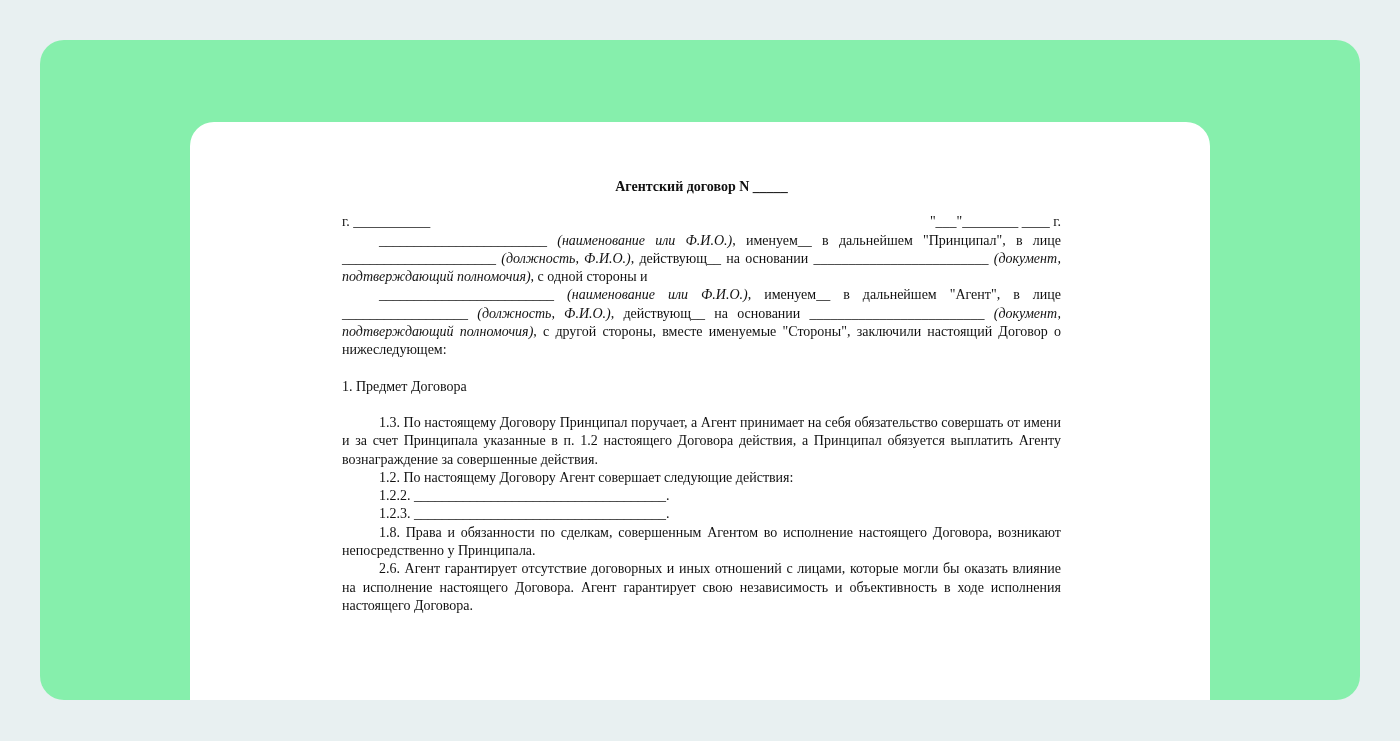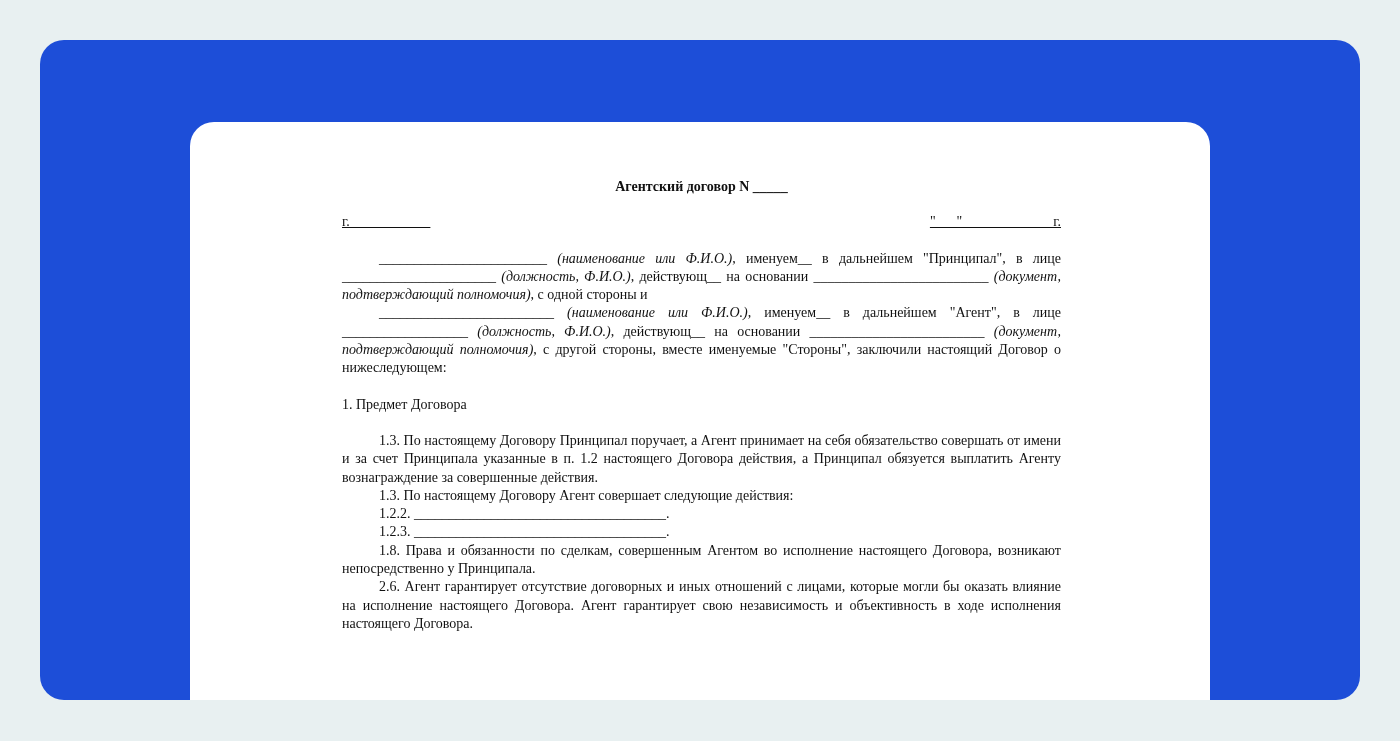--- a/index.html
+++ b/index.html
@@ -5,21 +5,21 @@
     html, body { margin: 0; padding: 0; }
     body {
       width: 1400px; height: 741px;
       background: #e8f0f1;
       position: relative; overflow: hidden;
       font-family: "Liberation Serif", serif;
     }
     .panel {
       position: absolute; left: 40px; top: 40px;
       width: 1320px; height: 660px;
-      background: #1d4ed8;
+      background: #86efac;
       border-radius: 24px;
       overflow: hidden;
     }
     .page {
       position: absolute; left: 150px; top: 82px;
       width: 1020px; height: 620px;
       background: #ffffff;
       border-radius: 24px 24px 0 0;
     }
     .doc {
@@ -27,22 +27,20 @@
       width: 719px;
       font-size: 14px; line-height: 18.3px;
       color: #111;
     }
     .title {
       text-align: center; font-weight: bold;
       margin: 0 0 17px 0;
     }
     .row-city {
       display: flex; justify-content: space-between;
-      margin-bottom: 18px;
-      text-decoration: underline;
     }
     p { margin: 0; text-align: justify; }
     .ind { text-indent: 37px; }
     i { }
     .sec {
       margin: 18px 0 18px 0;
     }
   </style>
 </head>
 <body>
@@ -59,21 +57,21 @@
 
       <div id="preamble">
           <p class="ind"><span>________________________ </span><i>(наименование или Ф.И.О.)</i><span>, именуем__ в дальнейшем "Принципал", в лице ______________________ </span><i>(должность, Ф.И.О.)</i><span>, действующ__ на основании _________________________ </span><i>(документ, подтверждающий полномочия)</i><span>, с одной стороны и</span></p>
           <p class="ind"><span>_________________________ </span><i>(наименование или Ф.И.О.)</i><span>, именуем__ в дальнейшем "Агент", в лице __________________ </span><i>(должность, Ф.И.О.)</i><span>, действующ__ на основании _________________________ </span><i>(документ, подтверждающий полномочия)</i><span>, с другой стороны, вместе именуемые "Стороны", заключили настоящий Договор о нижеследующем:</span></p>
         </div>
 
       <div class="sec">1. Предмет Договора</div>
 
       <div>
         <p class="ind">1.3. По настоящему Договору Принципал поручает, а Агент принимает на себя обязательство совершать от имени и за счет Принципала указанные в п. 1.2 настоящего Договора действия, а Принципал обязуется выплатить Агенту вознаграждение за совершенные действия.</p>
-        <p class="ind">1.3. По настоящему Договору Агент совершает следующие действия:</p>
+        <p class="ind">1.2. По настоящему Договору Агент совершает следующие действия:</p>
         <p class="ind">1.2.2. ____________________________________.</p>
         <p class="ind">1.2.3. ____________________________________.</p>
         <p class="ind">1.8. Права и обязанности по сделкам, совершенным Агентом во исполнение настоящего Договора, возникают непосредственно у Принципала.</p>
         <p class="ind">2.6. Агент гарантирует отсутствие договорных и иных отношений с лицами, которые могли бы оказать влияние на исполнение настоящего Договора. Агент гарантирует свою независимость и объективность в ходе исполнения настоящего Договора.</p>
       </div>
     </div>
   </div>
 </div>
 
 </body></html>

